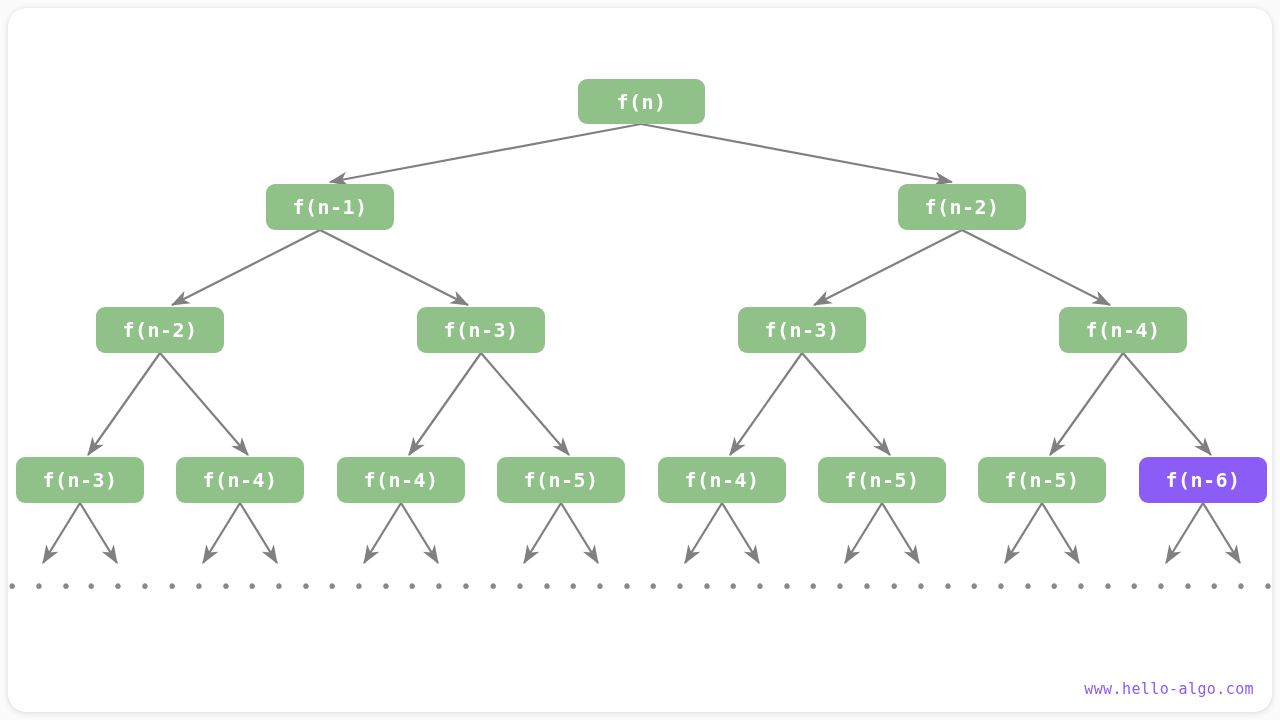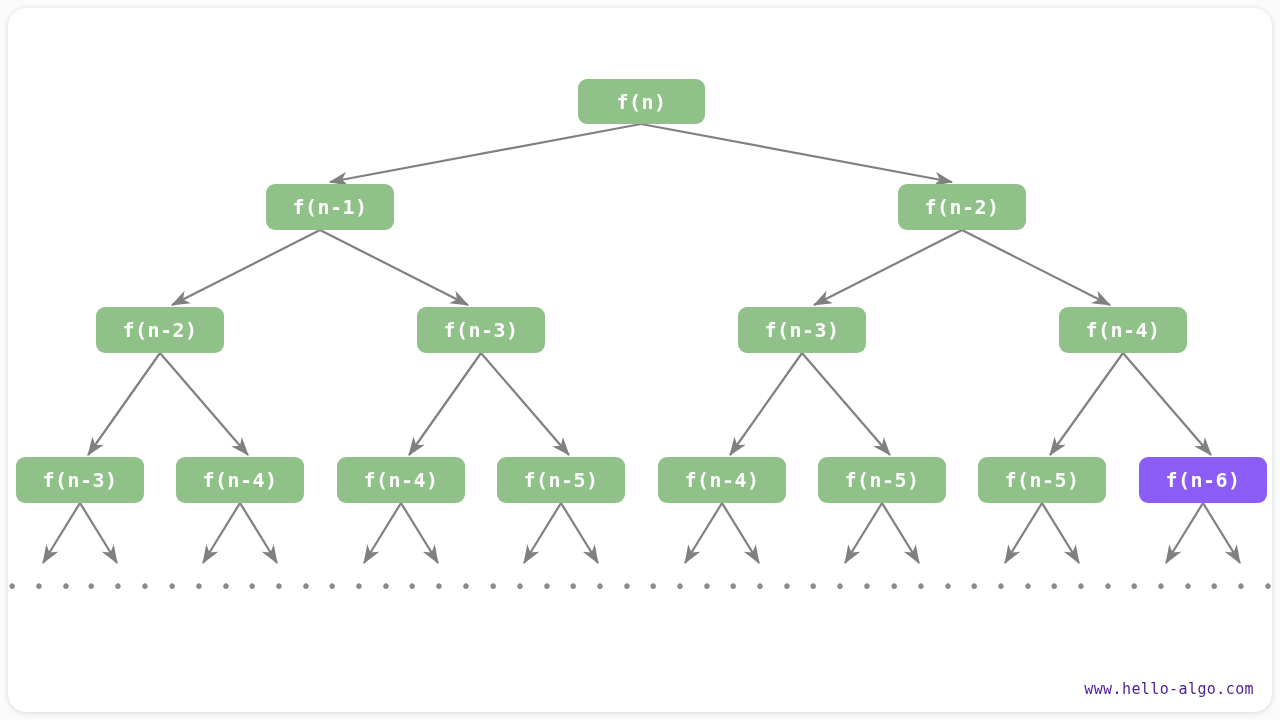--- a/index.html
+++ b/index.html
@@ -58,21 +58,21 @@
     font-size: 19px;
     letter-spacing: 2px;
     line-height: 1;
     transform: translate(-50%, -50%);
     white-space: nowrap;
   }
   .watermark {
     position: absolute;
     right: 26px;
     bottom: 22px;
-    color: #4c1d95;
+    color: #8b5cf6;
     font-family: "DejaVu Sans Mono", monospace;
     font-size: 15px;
     letter-spacing: 0.4px;
     white-space: nowrap;
   }
 </style>
 </head>
 <body>
 
 <div id="canvas">

